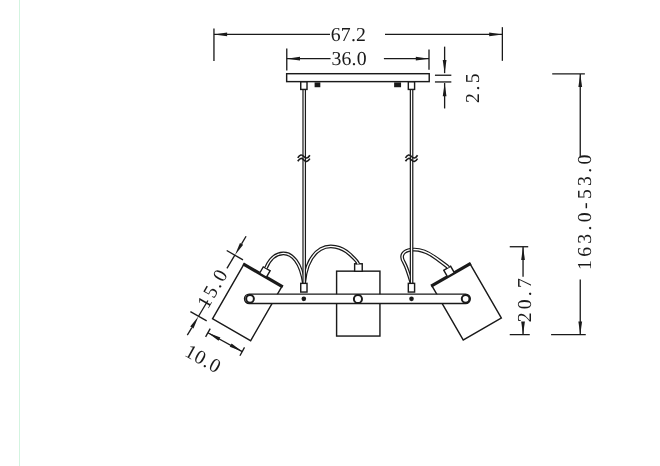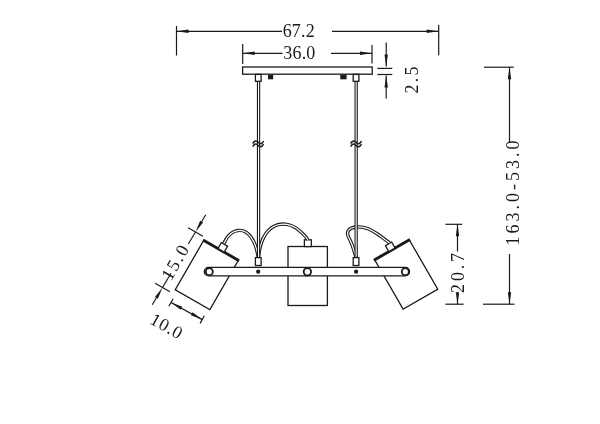--- a/index.html
+++ b/index.html
@@ -1,16 +1,16 @@
 <!DOCTYPE html>
 <html><head>
 <meta charset="utf-8">
 <style>
   html,body{margin:0;padding:0;background:#ffffff;}
-  #stage{width:524px;height:424px;position:relative;background:#22c55e;}
+  #stage{width:524px;height:424px;position:relative;background:#22c55e;margin-left:18px;}
   text{font-family:"Liberation Serif", serif; fill:#1a1a1a;}
 </style>
 </head>
 <body>
 <div id="stage">
 <svg width="600" height="424" viewBox="0 0 600 424">
   <rect x="0" y="0" width="600" height="424" fill="#ffffff"></rect>
 
   <g transform="translate(206.8,275) rotate(30)">
     <rect x="-20" y="-28.5" width="40" height="57" fill="#fff" stroke="#1a1a1a" stroke-width="1.3"></rect>

